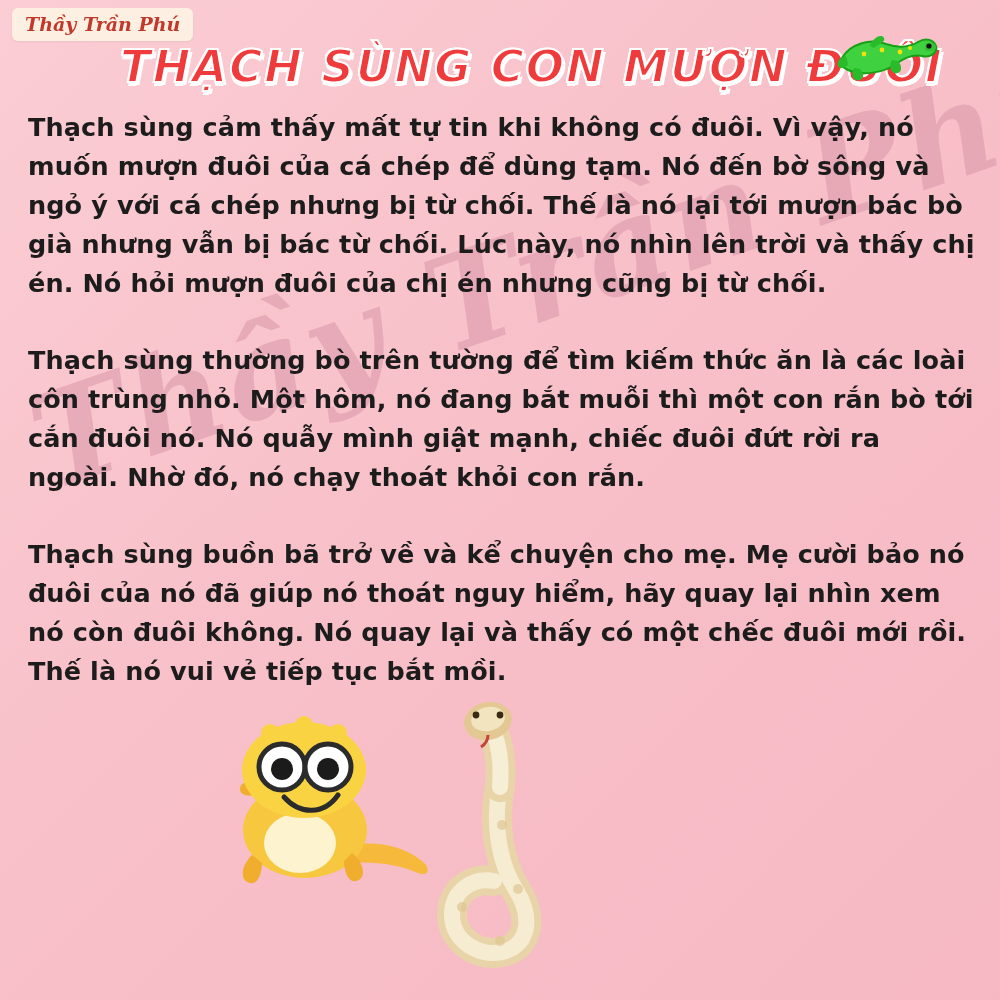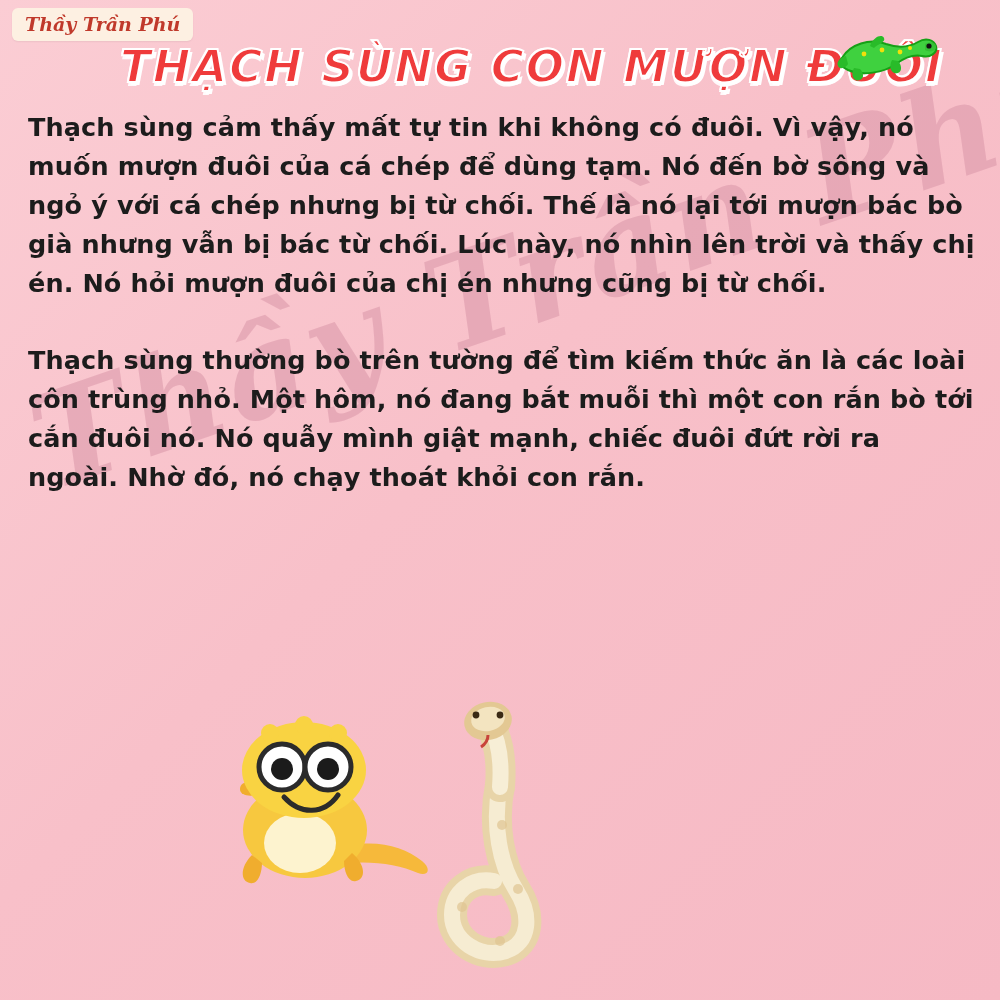--- a/index.html
+++ b/index.html
@@ -153,20 +153,21 @@
       <circle cx="70" cy="24" r="2.4" fill="#f2e00a"></circle>
       <circle cx="52" cy="22" r="2.4" fill="#f2e00a"></circle>
       <circle cx="34" cy="26" r="2.4" fill="#f2e00a"></circle>
       <circle cx="80" cy="20" r="2" fill="#f2e00a"></circle>
     </g>
   </svg>
 
   <div class="content">
     <p class="para">Thạch sùng cảm thấy mất tự tin khi không có đuôi. Vì vậy, nó muốn mượn đuôi của cá chép để dùng tạm. Nó đến bờ sông và ngỏ ý với cá chép nhưng bị từ chối. Thế là nó lại tới mượn bác bò già nhưng vẫn bị bác từ chối. Lúc này, nó nhìn lên trời và thấy chị én. Nó hỏi mượn đuôi của chị én nhưng cũng bị từ chối.</p>
     <p class="para">Thạch sùng thường bò trên tường để tìm kiếm thức ăn là các loài côn trùng nhỏ. Một hôm, nó đang bắt muỗi thì một con rắn bò tới cắn đuôi nó. Nó quẫy mình giật mạnh, chiếc đuôi đứt rời ra ngoài. Nhờ đó, nó chạy thoát khỏi con rắn.</p>
+    <p class="para">Thạch sùng buồn bã trở về và kể chuyện cho mẹ. Mẹ cười bảo nó đuôi của nó đã giúp nó thoát nguy hiểm, hãy quay lại nhìn xem nó còn đuôi không. Nó quay lại và thấy có một chếc đuôi mới rồi. Thế là nó vui vẻ tiếp tục bắt mồi.</p>
   </div>
 
   <svg class="illustration" viewBox="0 0 430 300">
 
     <g>
 
       <path d="M150 170 C180 165, 205 172, 222 186 C232 194, 228 202, 218 198 C200 190, 175 186, 150 188 Z" fill="#f6b93b"></path>
 
       <ellipse cx="105" cy="155" rx="62" ry="48" fill="#f7c83f"></ellipse>
 

